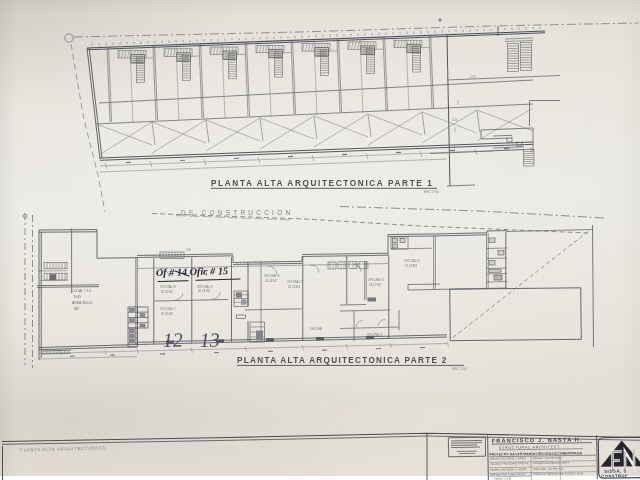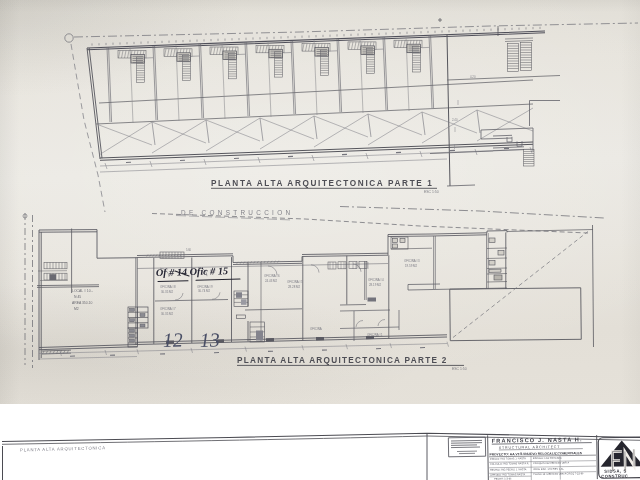--- a/index.html
+++ b/index.html
@@ -1,17 +1,17 @@
 <!DOCTYPE html>
 <html><head>
 <meta charset="utf-8">
 <style>
   html,body{margin:0;padding:0;}
   body{width:640px;height:480px;overflow:hidden;font-family:"Liberation Sans",sans-serif;}
-  #photo{position:relative;width:640px;height:404px;
+  #photo{position:relative;width:640px;height:476px;
     background:
       radial-gradient(120% 90% at 45% 42%, rgba(255,255,255,0.20), rgba(255,255,255,0) 62%),
       radial-gradient(38% 22% at 0% 2%, rgba(100,98,92,0.13), rgba(100,98,92,0) 100%),
       radial-gradient(55% 18% at 12% 88%, rgba(105,103,96,0.10), rgba(105,103,96,0) 100%),
       linear-gradient(180deg, rgba(100,98,92,0.07) 0%, rgba(100,98,92,0) 3%),
       linear-gradient(90deg, rgba(120,118,112,0.10) 0%, rgba(120,118,112,0) 3%, rgba(120,118,112,0) 97%, rgba(120,118,112,0.06) 100%),
       linear-gradient(178deg, #e0ddd5 0%, #e7e4dd 18%, #ebe9e3 42%, #e8e5de 62%, #e3dfd7 82%, #e5e1d9 100%);
   }
   svg{position:absolute;left:0;top:0;filter:blur(0.5px);}
 </style>

